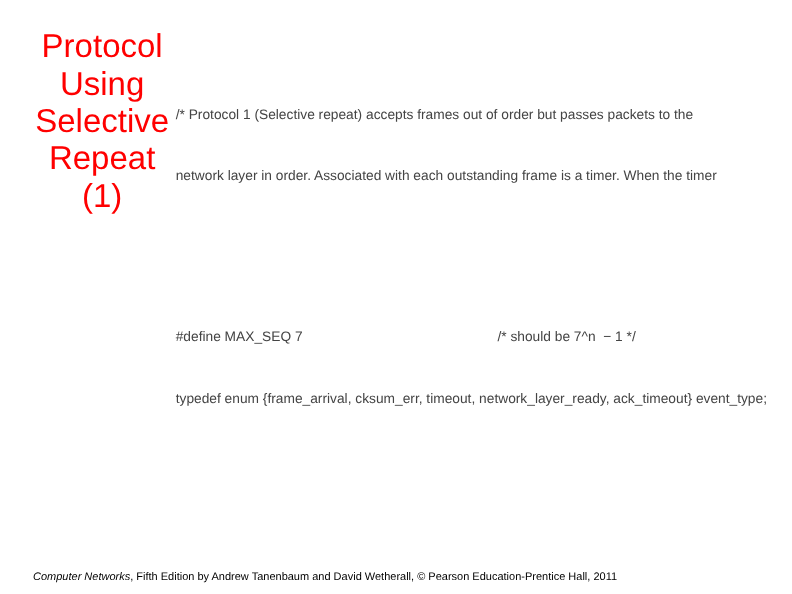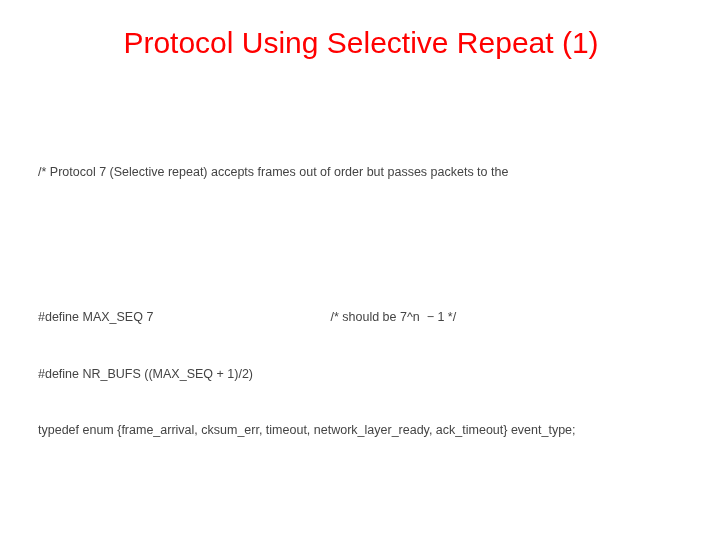--- a/index.html
+++ b/index.html
@@ -9,21 +9,21 @@
       background: #ffffff;
       font-family: Arial, Helvetica, sans-serif;
       position: relative;
       overflow: hidden;
     }
     .slide {
       width: 100%;
       height: 100%;
       padding: 20px 30px 10px 32px;
       display: flex;
-      flex-direction: column;
+      flex-direction: row;
     }
     .title {
       color: #ff0000;
       font-size: 30px;
       font-weight: 400;
       text-align: center;
       margin-bottom: 28px;
       margin-top: 6px;
     }
     .code-block {
@@ -47,26 +47,29 @@
     .footer .book-title { font-style: italic; }
   </style>
 </head>
 <body>
 
 <div class="slide">
   <h1 class="title">Protocol Using Selective Repeat (1)</h1>
 
   <div class="code-block">
     <div class="code-group">
-      <span class="code-line">/* Protocol 7 (Selective repeat) accepts frames out of order but passes packets to the</span>
+      <span class="code-line">/* Protocol 1 (Selective repeat) accepts frames out of order but passes packets to the</span>
+      <span class="code-line">network layer in order. Associated with each outstanding frame is a timer. When the timer</span>
     </div>
     <div class="code-group">
       <span class="code-line">#define MAX_SEQ 7                                                   /* should be 7^n  − 1 */</span>
-      <span class="code-line">#define NR_BUFS ((MAX_SEQ + 1)/2)</span>
       <span class="code-line">typedef enum {frame_arrival, cksum_err, timeout, network_layer_ready, ack_timeout} event_type;</span>
       
       
       
     </div>
     
   </div>
 
+  <div class="footer">
+    <span class="book-title">Computer Networks</span><span>, Fifth Edition by Andrew Tanenbaum and David Wetherall, © Pearson Education-Prentice Hall, 2011</span>
+  </div>
 </div>
 
 </body></html>

